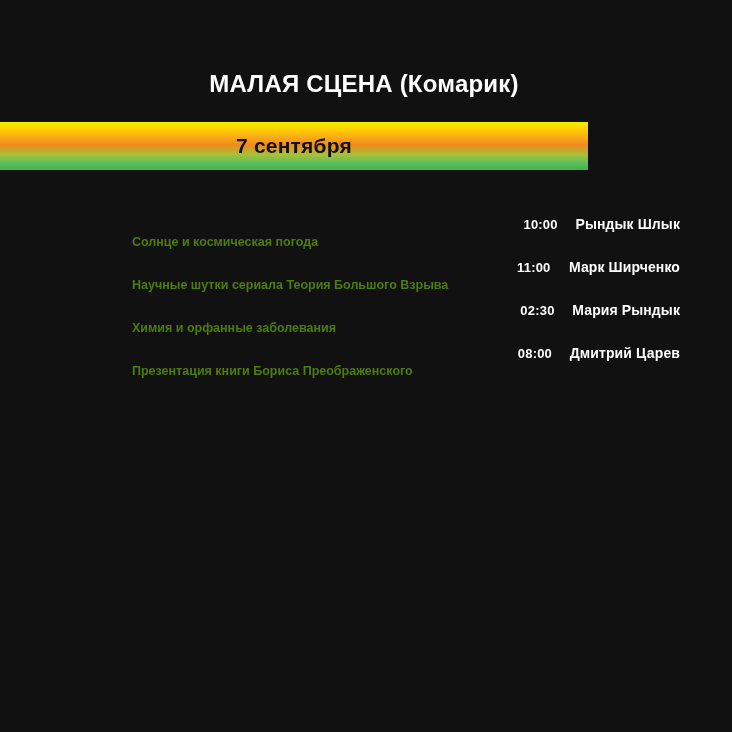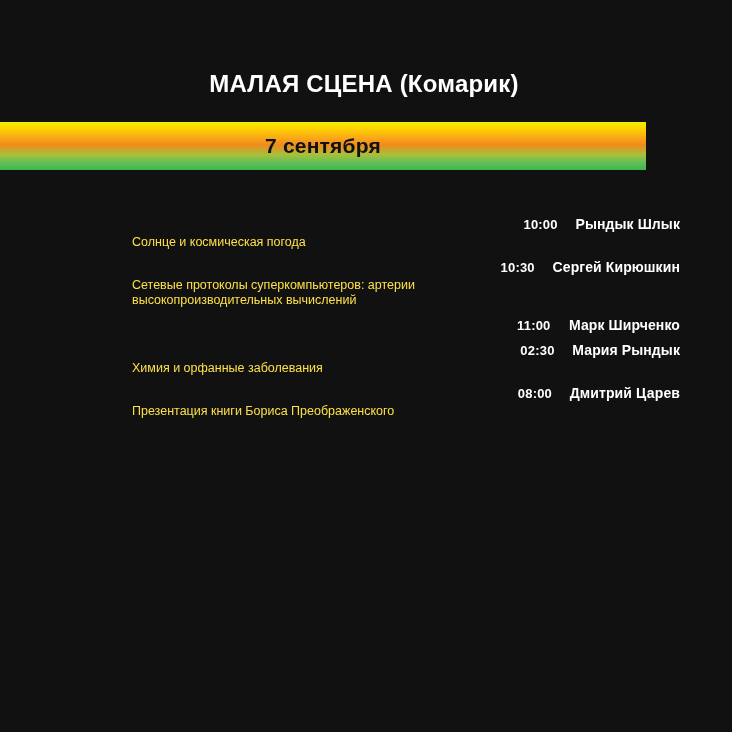--- a/index.html
+++ b/index.html
@@ -28,21 +28,21 @@
     text-align: center;
     font-size: 24px;
     font-weight: bold;
     letter-spacing: 0.2px;
     color: #ffffff;
   }
   .date-banner {
     position: absolute;
     top: 122px;
     left: 0;
-    width: 646px;
+    width: 588px;
     height: 48px;
     background: linear-gradient(180deg,
         #f0f000 0%,
         #ffd200 14%,
         #f9a61a 34%,
         #f08a1d 48%,
         #a8c03a 68%,
         #5bbf5a 86%,
         #3fb54a 100%);
     display: flex;
@@ -81,22 +81,22 @@
     font-size: 14px;
     font-weight: bold;
     color: #ffffff;
     letter-spacing: 0.1px;
   }
   .item-topic {
     margin-left: 52px;
     margin-top: 3px;
     font-size: 12.5px;
     line-height: 15px;
-    color: #fde047;
-    font-weight: normal;
+    color: #4d7c0f;
+    font-weight: bold;
     max-width: 400px;
   }
 </style>
 </head>
 <body>
 
 <div class="page">
 
   <div class="stage-title">МАЛАЯ СЦЕНА (Комарик)</div>
 
@@ -107,33 +107,27 @@
   <div class="schedule">
 
     <div class="item">
       <div class="item-head">
         <span class="item-time">10:00</span>
         <span class="item-speaker">Рындык Шлык</span>
       </div>
       <div class="item-topic">Солнце и космическая погода</div>
     </div>
 
-    <div class="item">
-      <div class="item-head">
-        <span class="item-time">10:30</span>
-        <span class="item-speaker">Сергей Кирюшкин</span>
-      </div>
-      <div class="item-topic">Сетевые протоколы суперкомпьютеров: артерии высокопроизводительных вычислений</div>
-    </div>
 
     <div class="item">
       <div class="item-head">
         <span class="item-time">11:00</span>
         <span class="item-speaker">Марк Ширченко</span>
       </div>
+      <div class="item-topic">Научные шутки сериала Теория Большого Взрыва</div>
     </div>
 
 
     <div class="item">
       <div class="item-head">
         <span class="item-time">02:30</span>
         <span class="item-speaker">Мария Рындык</span>
       </div>
       <div class="item-topic">Химия и орфанные заболевания</div>
     </div>

